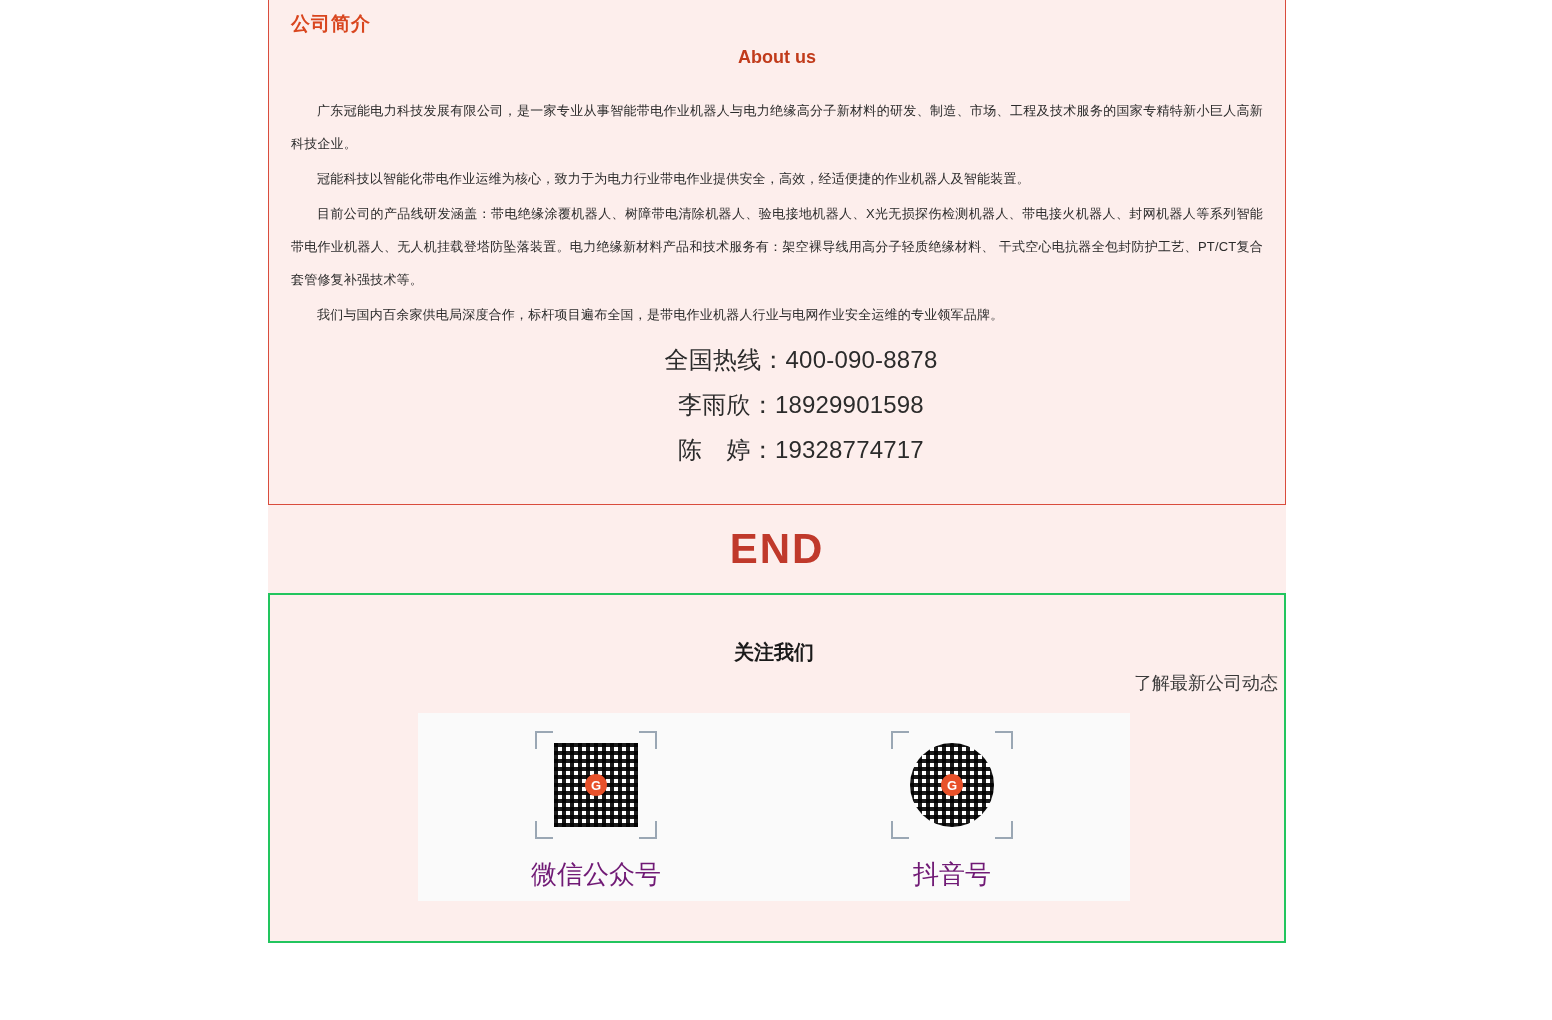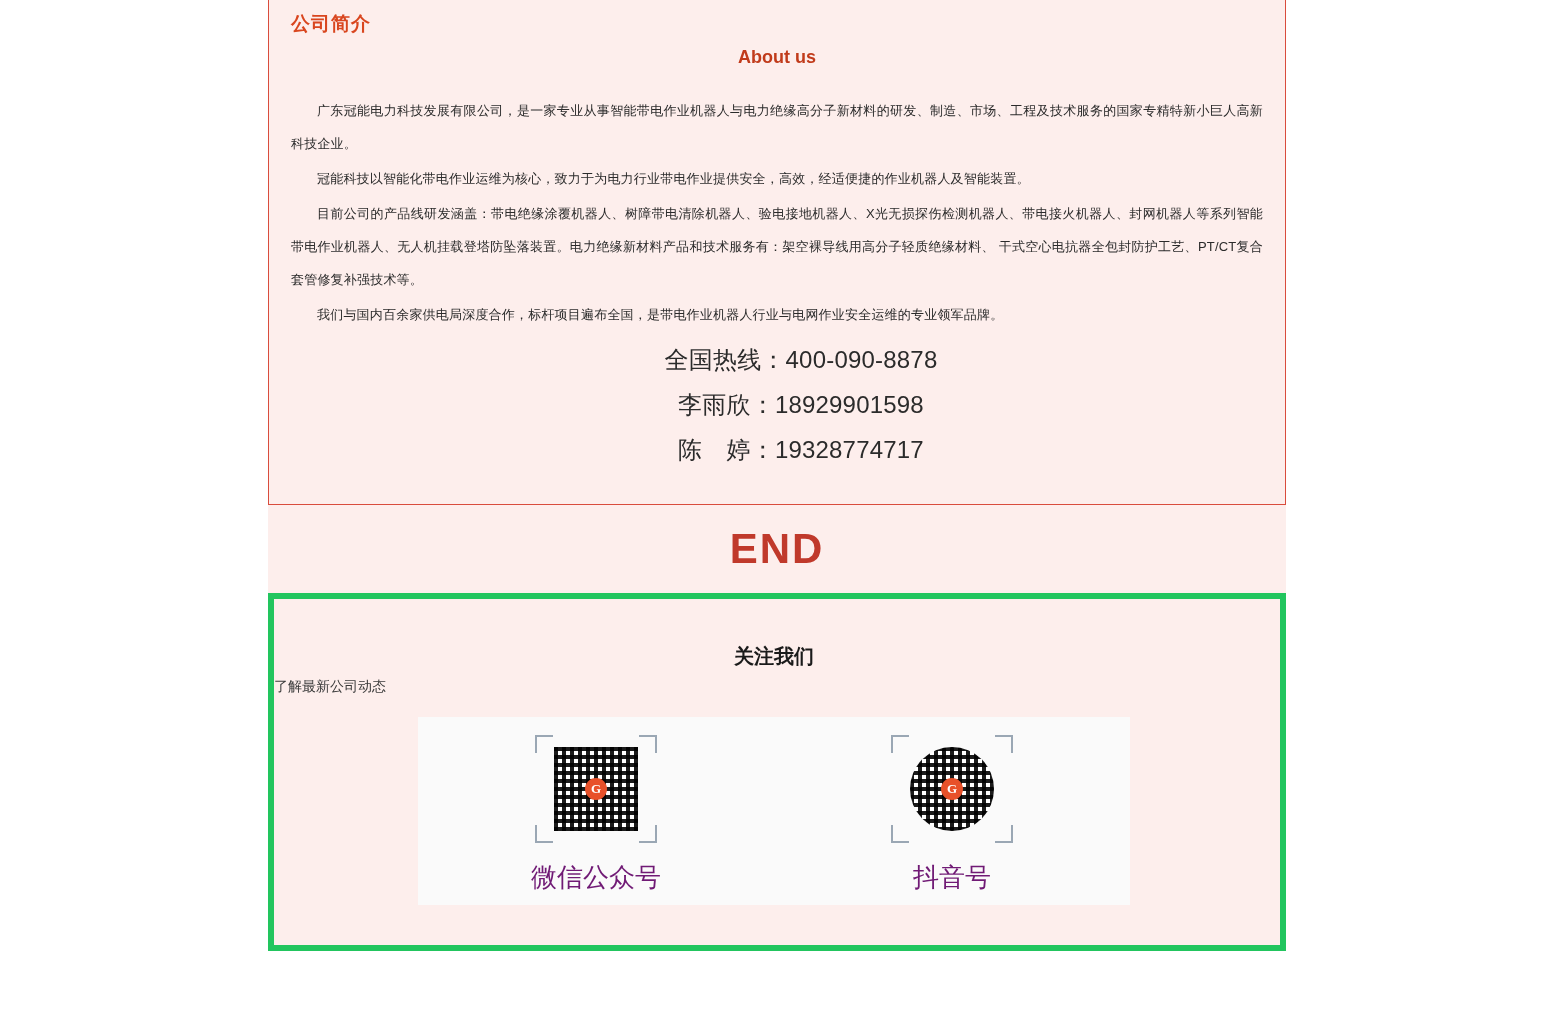--- a/index.html
+++ b/index.html
@@ -83,36 +83,35 @@
     color: #c0392b;
     font-weight: bold;
     font-size: 42px;
     letter-spacing: 2px;
     font-family: "Liberation Sans", sans-serif;
   }
 
   
   .follow-card {
     background: #fdeeec;
-    border: 6px solid #22c55e;
+    border: 2px solid #22c55e;
     box-sizing: border-box;
     padding: 30px 6px 40px 0;
-    font-family: Liberation Serif, serif;
   }
   .follow-title {
     text-align: center;
     font-weight: bold;
     font-size: 20px;
     color: #1a1a1a;
     line-height: 30px;
     margin: 12px 0 2px 0;
   }
   .follow-sub {
-    text-align: left;
-    font-size: 14px;
+    text-align: right;
+    font-size: 18px;
     color: #3a3a3a;
     line-height: 28px;
     margin: 0 0 16px 0;
   }
   .qr-panel {
     background: #fafafa;
     margin: 0 auto;
     width: 712px;
     padding: 18px 0 14px 0;
     display: flex;

